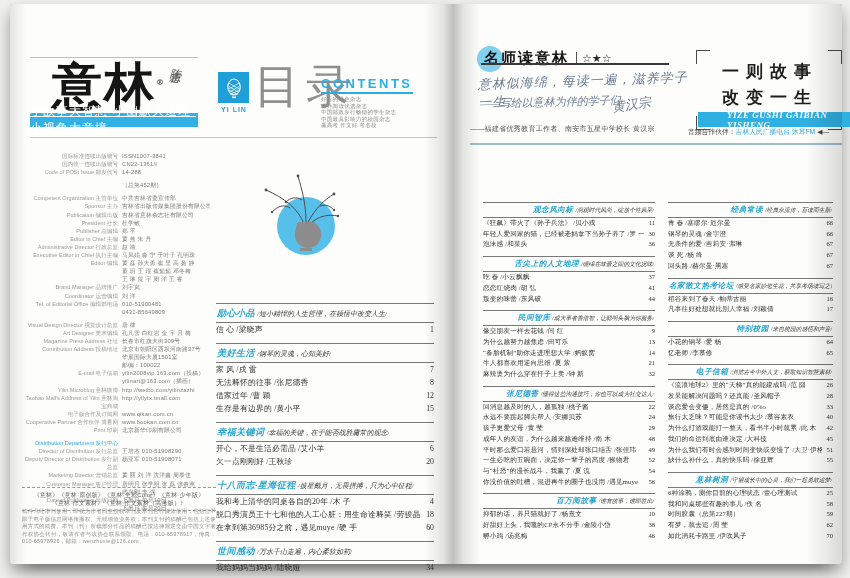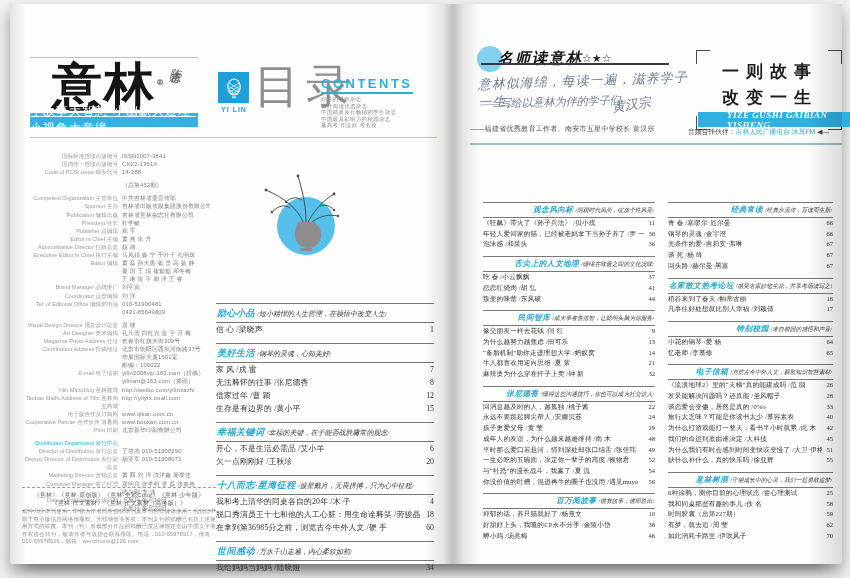--- a/index.html
+++ b/index.html
@@ -50,21 +50,21 @@
   .toc-left{left:216px;top:303px;width:218px;}
   .small .sec{margin-bottom:6px;}
   .small .sec-head{padding:2px 1px;justify-content:flex-end;}
   .small .sec-title{font-size:7.6px;}
   .small .sec-sub{font-size:5.8px;}
   .small .ti{font-size:6.6px;line-height:10.7px;}
   .toc-c1{left:483px;top:202px;width:172px;}
   .toc-c2{left:668px;top:202px;width:165px;}
   
   .badge-circle{left:477px;top:46px;width:26px;height:26px;border-radius:50%;background:#82d0ee;}
-  .badge{left:484px;top:49px;font-size:15px;font-weight:bold;font-style:italic;color:#141414;letter-spacing:2px;font-family:"Liberation Serif",serif;margin-left:14px;}
+  .badge{left:484px;top:49px;font-size:15px;font-weight:bold;color:#141414;letter-spacing:2px;font-family:"Liberation Serif",serif;}
   .stars{left:576px;top:52px;font-size:11px;color:#2b2b2b;border-left:1px solid #555;padding-left:5px;}
   .rp-rule{left:481px;top:63px;width:188px;height:2px;background:#3a3a3a;}
   .hand1{left:478px;top:72px;width:215px;font-size:13px;font-style:italic;color:#5d6f87;letter-spacing:1px;transform:rotate(-2deg);opacity:.9;font-family:"Liberation Serif",serif;}
   .hand2{left:480px;top:94px;width:190px;font-size:11px;font-style:italic;color:#5d6f87;transform:rotate(-1.5deg);opacity:.9;font-family:"Liberation Serif",serif;}
   .hand-sign{left:612px;top:96px;font-size:13px;font-style:italic;color:#5d6f87;transform:rotate(-8deg);opacity:.9;font-family:"Liberation Serif",serif;}
   .attrib{left:470px;top:124px;width:215px;font-size:7px;color:#4f4f4f;letter-spacing:.3px;}
   .rp-blueline{left:470px;top:143px;width:372px;height:2px;background:#9cbecd;}
   
   .slogan-box{left:696px;top:50px;width:148px;height:80px;}
   .corner{position:absolute;width:13px;height:13px;border:0 solid #4a4a4a;}
@@ -359,21 +359,21 @@
         </div>
         <div class="ti">
           <span class="tt">我和考上清华的同桌各自的20年 /木 子</span>
           <span class="tp">4</span>
         </div>
         <div class="ti">
           <span class="tt">脱口秀演员王十七和他的人工心脏：用生命诠释笑 /劳骏晶</span>
           <span class="tp">18</span>
         </div>
         <div class="ti">
-          <span class="tt">在拿到第36985分之前，浏览古今中外人文 /硬 手</span>
+          <span class="tt">在拿到第36985分之前，遇见muye /硬 手</span>
           <span class="tp">60</span>
         </div>
       </div>
       <div class="sec">
         <div class="sec-head">
           <span class="sec-title">世间感动</span>
           <span class="sec-sub">/万水千山走遍，内心柔软如初/</span>
         </div>
         <div class="ti">
           <span class="tt">我给妈妈当妈妈 /陆晓娅</span>

